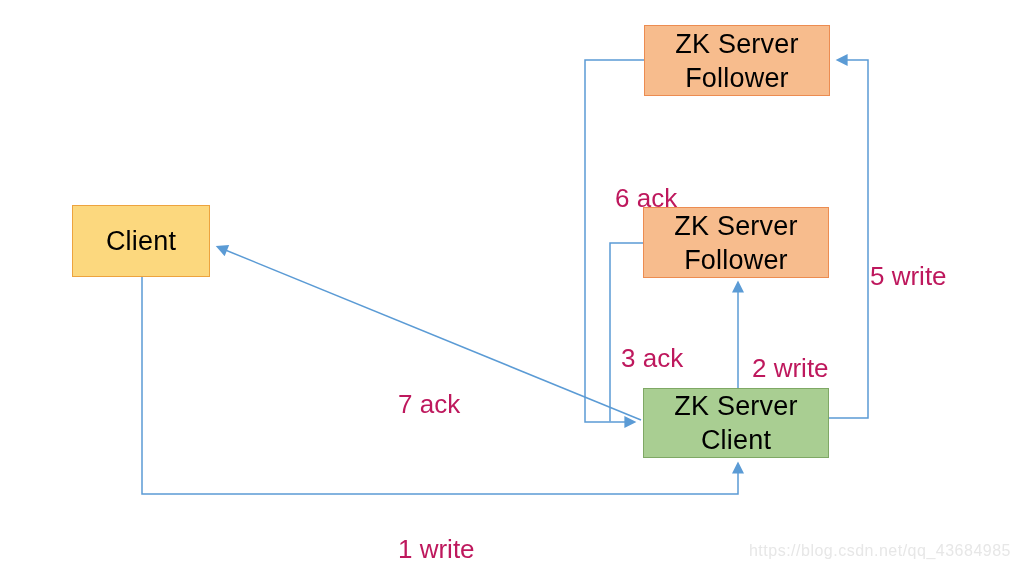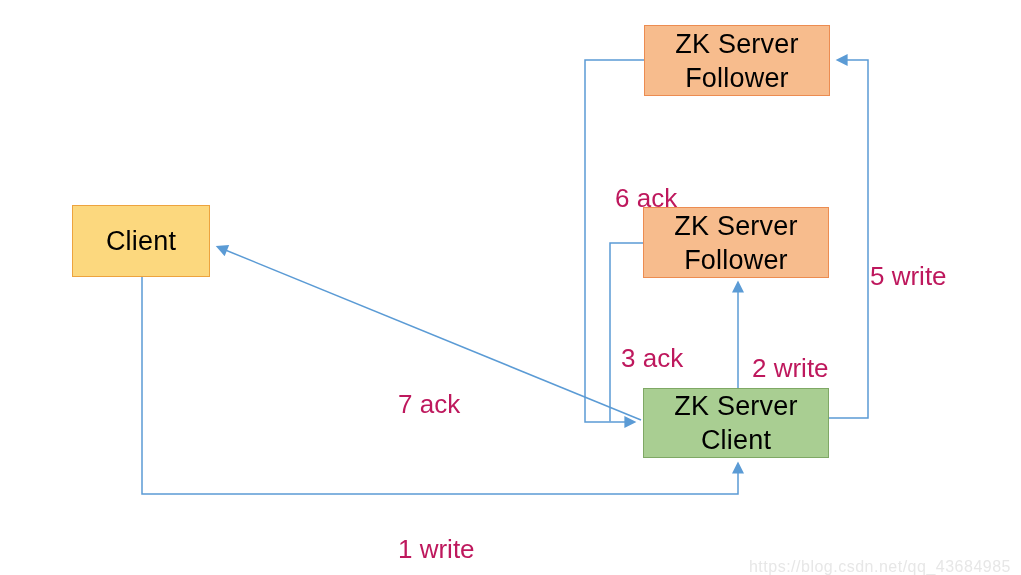--- a/index.html
+++ b/index.html
@@ -64,21 +64,21 @@
   }
   .lbl-write1 { left: 398px; top: 502px; }
   .lbl-write2 { left: 752px; top: 321px; }
   .lbl-ack3   { left: 621px; top: 311px; }
   .lbl-ack4   { left: 398px; top: 357px; }
   .lbl-write5 { left: 870px; top: 229px; }
   .lbl-ack6   { left: 615px; top: 151px; }
   .watermark {
     position: absolute;
     right: 10px;
-    top: 558px;
+    top: 542px;
     font-size: 16px;
     color: #E7E7E7;
     letter-spacing: 0.5px;
     white-space: nowrap;
   }
 </style>
 </head>
 <body>
 
 <div class="canvas">

